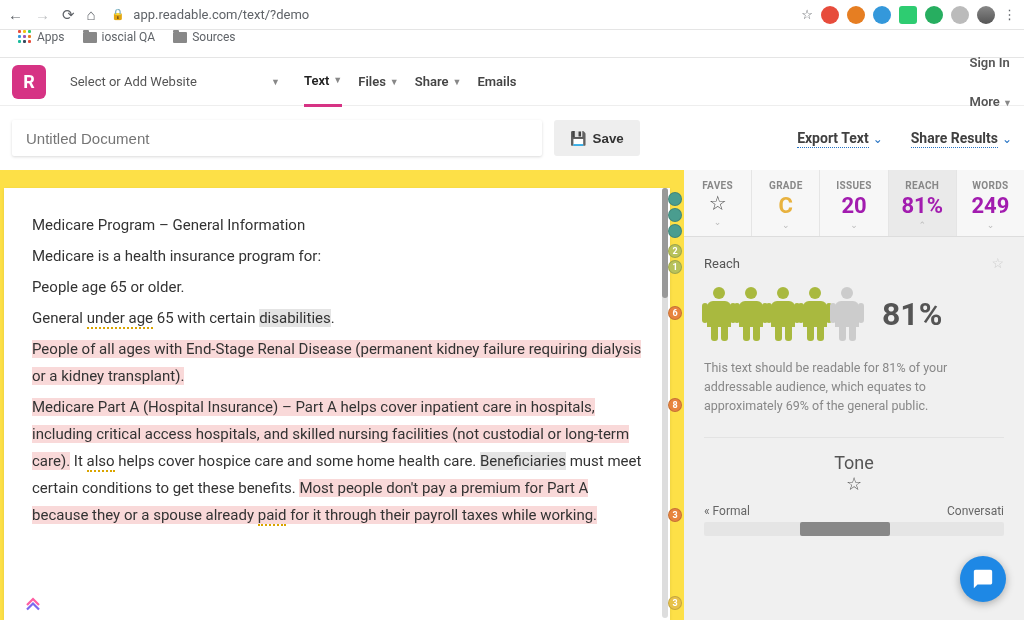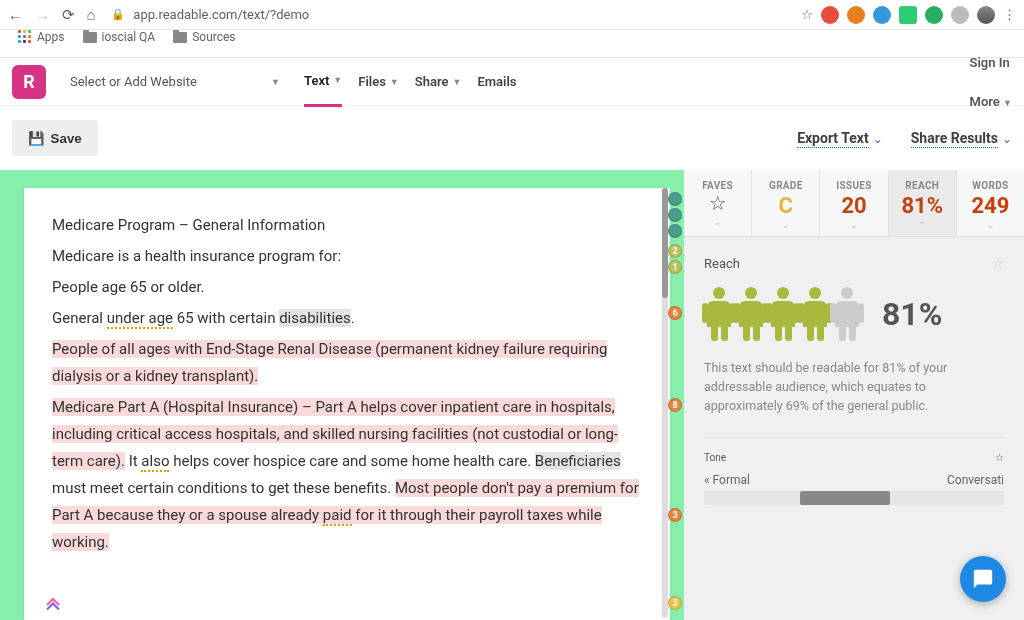--- a/index.html
+++ b/index.html
@@ -28,21 +28,21 @@
 .caret { font-size: 9px; color: #888; }
 
 .toolbar { display: flex; align-items: center; padding: 14px 12px; gap: 12px; }
 .doc-title { flex: 0 0 530px; height: 36px; border: none; background: #fff; box-shadow: 0 1px 3px rgba(0,0,0,0.15); padding: 0 14px; font-size: 15px; color: #888; border-radius: 2px; }
 .save-btn { height: 36px; padding: 0 16px; background: #eee; border: none; border-radius: 3px; font-weight: 600; color: #333; display: flex; align-items: center; gap: 6px; cursor: pointer; }
 .toolbar-right { margin-left: auto; display: flex; gap: 28px; }
 .link-drop { color: #404040; font-weight: 700; font-size: 14px; cursor: pointer; border-bottom: 1px dotted #2673c4; padding-bottom: 1px; }
 .link-caret { color: #2673c4; font-size: 12px; margin-left: 4px; }
 
 .main { display: flex; height: calc(620px - 30px - 28px - 48px - 64px); }
-.editor-wrap { flex: 1; padding: 18px 14px 0 24px; background: #86efac; position: relative; }
+.editor-wrap { flex: 1; padding: 18px 14px 0 4px; background: #fde047; position: relative; }
 .editor { background: #fff; box-shadow: 0 1px 3px rgba(0,0,0,0.1); padding: 24px 28px; height: 100%; overflow: hidden; font-size: 15px; line-height: 1.8; color: #333; position: relative; }
 .editor p { margin-bottom: 4px; }
 .hl-gray { background: #e4e4e4; margin-top: 36px; }
 .hl-pink { background: #f9d9d9; }
 .dotted { border-bottom: 2px dotted #d9a400; }
 
 .markers { position: absolute; right: 2px; top: 18px; width: 26px; height: 100%; }
 .scrollbar { position: absolute; right: 14px; top: 0; width: 6px; height: 430px; background: #ddd; border-radius: 3px; }
 .scrollbar .thumb { position: absolute; top: 0; width: 6px; height: 110px; background: #999; border-radius: 3px; }
 .marker { position: absolute; right: 0; width: 14px; height: 14px; border-radius: 50%; font-size: 9px; font-weight: bold; display: flex; align-items: center; justify-content: center; color: #fff; border: 1px solid rgba(0,0,0,0.15); }
@@ -50,21 +50,21 @@
 .marker.olive { background: #b8c25a; }
 .marker.orange { background: #e8843f; }
 .marker.yellow { background: #e8c24a; }
 
 .sidebar { flex: 0 0 340px; background: #f0f0f0; display: flex; flex-direction: column; }
 .metrics { display: flex; border-bottom: 1px solid #ddd; background: #f7f7f7; }
 .metric { flex: 1; text-align: center; padding: 10px 0 6px; border-right: 1px solid #e5e5e5; cursor: pointer; }
 .metric:last-child { border-right: none; }
 .metric.active { background: #eaeaea; }
 .metric .m-label { font-size: 10px; font-weight: 700; color: #888; letter-spacing: 0.3px; }
-.metric .m-value { font-size: 22px; font-weight: 700; color: #c2410c; margin-top: 2px; }
+.metric .m-value { font-size: 22px; font-weight: 700; color: #a21caf; margin-top: 2px; }
 .metric .m-value.grade { color: #e8b23f; }
 .metric .m-caret { font-size: 9px; color: #bbb; margin-top: 2px; }
 .metric .star { font-size: 20px; color: #555; }
 
 .panel { padding: 18px 20px; }
 .panel-head { display: flex; justify-content: space-between; align-items: center; color: #555; font-size: 13px; margin-bottom: 16px; }
 .panel-head .star-icon { color: #ccc; font-size: 14px; }
 .reach-row { display: flex; align-items: center; gap: 20px; margin: 12px 0 18px; }
 .people { display: flex; gap: 2px; }
 .person { width: 30px; height: 54px; position: relative; }
@@ -72,21 +72,21 @@
 .person .body { width: 24px; height: 26px; border-radius: 6px 6px 0 0; margin: 2px auto 0; position: relative; }
 .person .body::before, .person .body::after { content:''; position:absolute; top:2px; width:6px; height:20px; border-radius:3px; }
 .person .body::before { left:-5px; }
 .person .body::after { right:-5px; }
 .person .legs { display:flex; justify-content:center; gap:3px; }
 .person .legs span { width:7px; height:14px; border-radius:0 0 3px 3px; }
 .person.filled .head,.person.filled .body,.person.filled .body::before,.person.filled .body::after,.person.filled .legs span { background:#a9b93f; }
 .person.empty .head,.person.empty .body,.person.empty .body::before,.person.empty .body::after,.person.empty .legs span { background:#ccc; }
 .reach-pct { font-size: 32px; font-weight: 700; color: #555; }
 .reach-desc { font-size: 12.5px; color: #888; line-height: 1.5; }
-.tone-head { display: flex; justify-content: space-between; align-items: center; color: #555; font-size: 10px; margin: 22px 0 10px; padding-top: 14px; border-top: 1px solid #e3e3e3; }
+.tone-head { display: flex; justify-content: space-between; align-items: center; color: #555; font-size: 18px; margin: 22px 0 10px; padding-top: 14px; border-top: 1px solid #e3e3e3; flex-direction: column; }
 .tone-scale { display: flex; justify-content: space-between; font-size: 12px; color: #666; }
 .tone-bar { height: 14px; background: #e5e5e5; border-radius: 2px; margin-top: 4px; position: relative; }
 .tone-bar .fill { position: absolute; left: 32%; width: 30%; height: 100%; background: #888; border-radius: 2px; }
 
 .chat-fab { position: absolute; bottom: 18px; right: 18px; width: 46px; height: 46px; border-radius: 50%; background: #1e88e5; display: flex; align-items: center; justify-content: center; box-shadow: 0 2px 8px rgba(0,0,0,0.3); cursor: pointer; }
 .chat-fab svg { width: 22px; height: 22px; fill: #fff; }
 .clickup-badge { position: absolute; left: 20px; bottom: 6px; width: 18px; height: 18px; }
 </style>
 </head>
 <body>
@@ -163,20 +163,21 @@
         <span>Emails</span>
       </div>
   </div>
   <div class="header-right">
     <span>Sign In</span>
     <span><span>More</span> <span class="caret">▼</span></span>
   </div>
 </div>
 
 <div class="toolbar">
+  <input class="doc-title" placeholder="Untitled Document" style="">
   <button class="save-btn">
     <span>💾</span>
     <span>Save</span>
   </button>
   <div class="toolbar-right">
     <span><span class="link-drop">Export Text</span><span class="link-caret">⌄</span></span>
     <span><span class="link-drop">Share Results</span><span class="link-caret">⌄</span></span>
   </div>
 </div>
 

